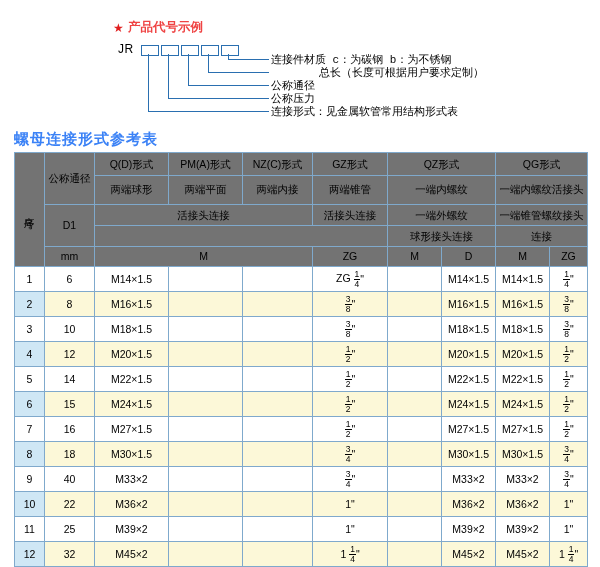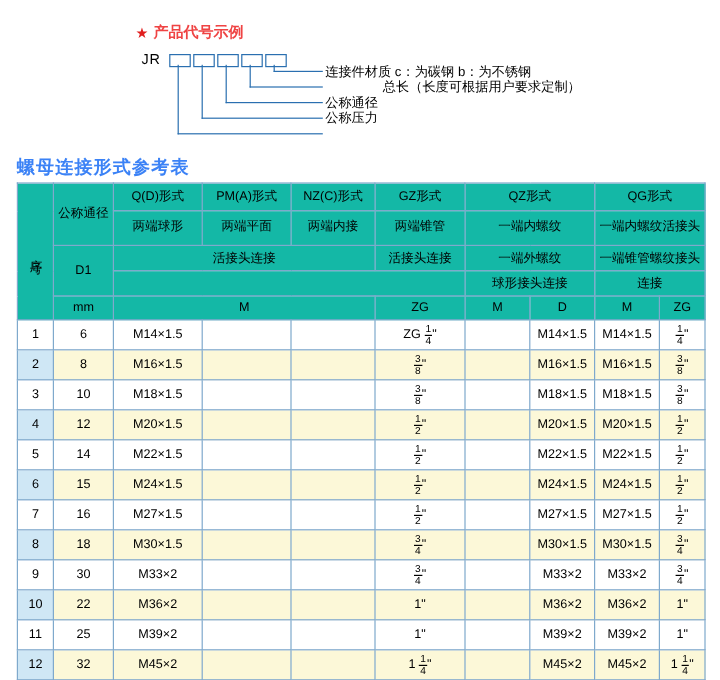--- a/index.html
+++ b/index.html
@@ -35,21 +35,21 @@
   table{border-collapse:collapse;width:573px;table-layout:fixed;}
   td,th{
     border:1px solid #7fa9cc;
     text-align:center;
     vertical-align:middle;
     font-size:10.5px;
     padding:1px 0;
     color:#000;
     line-height:1.15;
   }
-  thead td{background:#14b8a6;font-weight:normal;}
+  thead td{background:#737373;font-weight:normal;}
   tbody tr.odd td{background:#ffffff;}
   tbody tr.even td{background:#fcf8d8;}
   tbody td.seq{background:#cfe7f5;}
   tbody tr.even td.seq{background:#cfe7f5;}
   .h-seq{width:30px;}
   .h-dn{width:50px;}
   .h-m1{width:74px;}
   .h-m2{width:74px;}
   .h-m3{width:70px;}
   .h-gz{width:75px;}
@@ -85,24 +85,25 @@
   <span class="dash dash3"></span>
   <span class="dash dash4"></span>
   <span class="dash dash5"></span>
 
   <span class="leader" style="left:228px;top:54px;width:40px;height:5px;"></span>
   <span class="leader" style="left:208px;top:54px;width:60px;height:18px;"></span>
   <span class="leader" style="left:188px;top:54px;width:80px;height:31px;"></span>
   <span class="leader" style="left:168px;top:54px;width:100px;height:44px;"></span>
   <span class="leader" style="left:148px;top:54px;width:120px;height:57px;"></span>
 
-  <span class="ltext" style="left:271px;top:52px;">连接件材质  c：为碳钢  b：为不锈钢</span>
+  <span class="ltext" style="left:271px;top:52px;font-family:Liberation Mono, monospace;">连接件材质  c：为碳钢  b：为不锈钢</span>
   <span class="ltext" style="left:271px;top:65px;margin-left:48px;">总长（长度可根据用户要求定制）</span>
   <span class="ltext" style="left:271px;top:78px;">公称通径</span>
   <span class="ltext" style="left:271px;top:91px;">公称压力</span>
+  <span class="ltext" style="left:271px;top:104px;">连接形式：见金属软管常用结构形式表</span>
 </div>
 
 <div class="tbl-title">螺母连接形式参考表</div>
 
 <div id="tbl-wrap">
 <table>
   <colgroup>
     <col class="h-seq">
         <col class="h-dn">
         <col class="h-m1">
@@ -247,21 +248,21 @@
           <td></td>
           <td></td>
           <td><span class="fr-wrap"><span class="frac"><span class="num">3</span><span class="den">4</span></span><span class="inch">"</span></span></td>
           <td></td>
           <td>M30×1.5</td>
           <td>M30×1.5</td>
           <td><span class="fr-wrap"><span class="frac"><span class="num">3</span><span class="den">4</span></span><span class="inch">"</span></span></td>
         </tr>
         <tr class="odd">
           <td class="seq">9</td>
-          <td>30</td>
+          <td>40</td>
           <td>M33×2</td>
           <td></td>
           <td></td>
           <td><span class="fr-wrap"><span class="frac"><span class="num">3</span><span class="den">4</span></span><span class="inch">"</span></span></td>
           <td></td>
           <td>M33×2</td>
           <td>M33×2</td>
           <td><span class="fr-wrap"><span class="frac"><span class="num">3</span><span class="den">4</span></span><span class="inch">"</span></span></td>
         </tr>
         <tr class="even">

